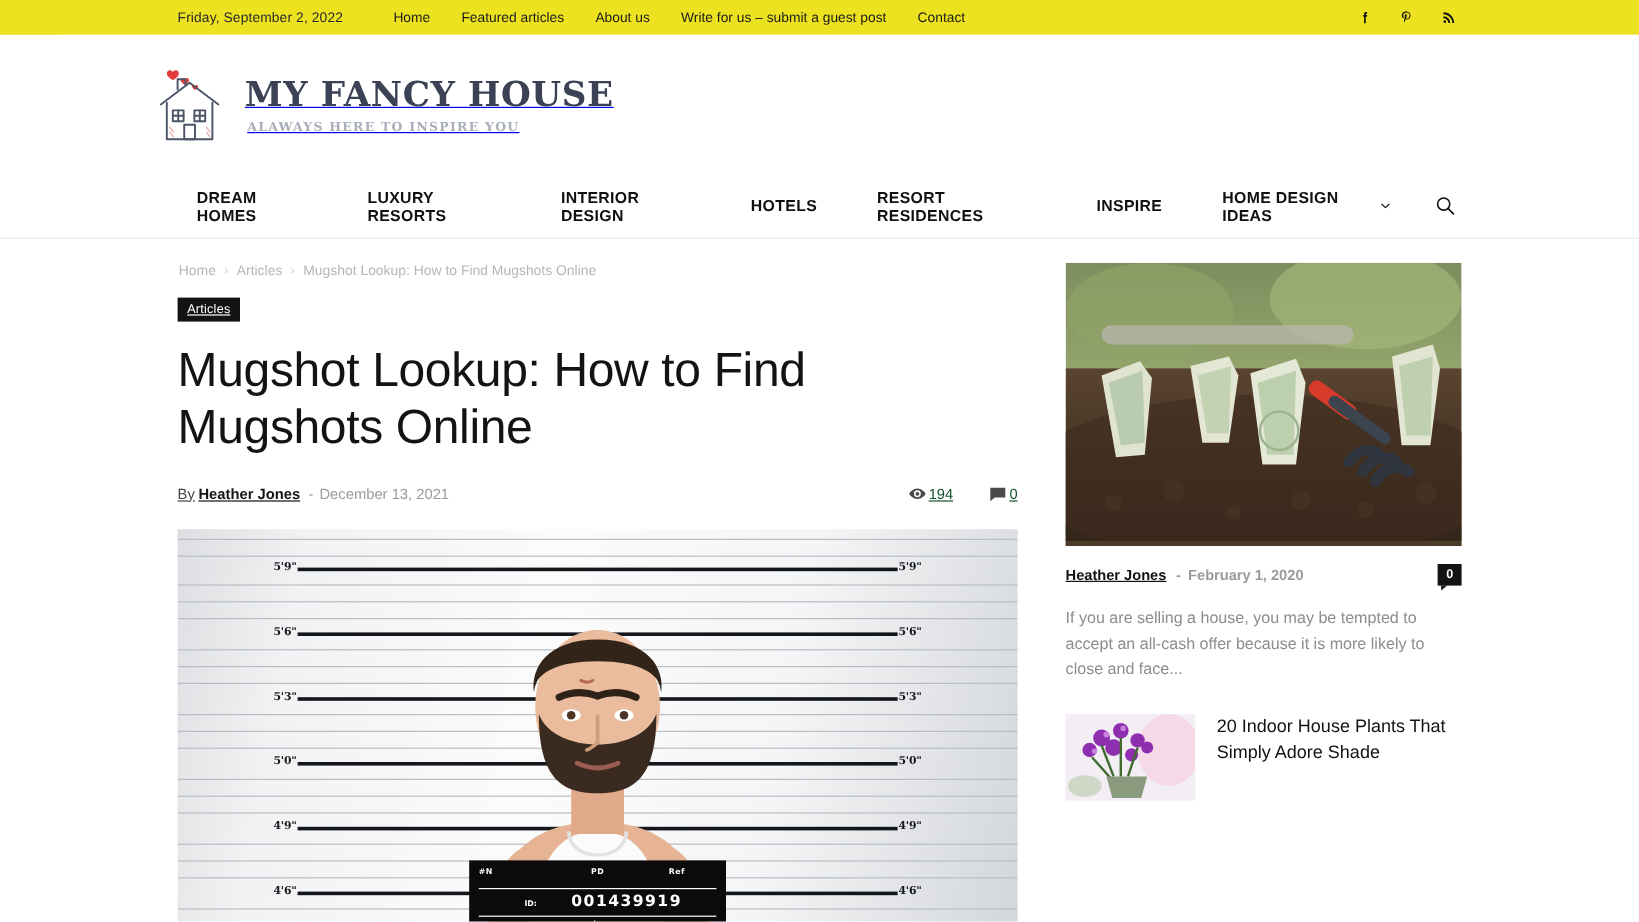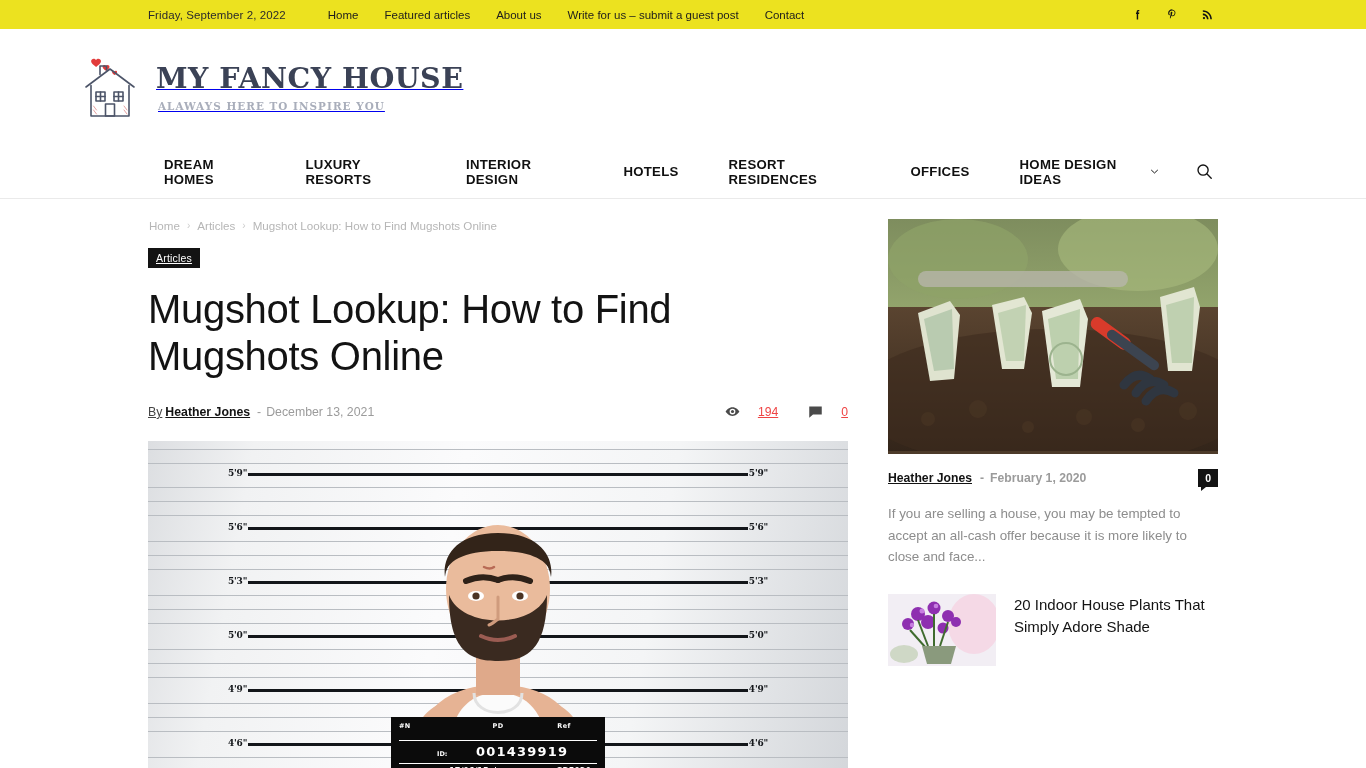--- a/index.html
+++ b/index.html
@@ -26,20 +26,21 @@
   .topbar-social { margin-left: auto; display: flex; align-items: center; gap: 22px; padding-right: 152px; }
   .topbar-social .si { width: 13px; height: 13px; display: block; }
   .topbar-social .si svg { display: block; }
 
   
   .header {
     height: 116px;
     background: #fff;
     display: flex;
     padding-left: 80px;
+    margin-left: 48px;
   }
   .logo { display: flex; align-items: center; gap: 14px; }
   .logo-mark { width: 62px; height: 66px; position: relative; }
   .logo-text { padding-top: 2px; }
   .logo-title {
     font-family: "DejaVu Serif", "Liberation Serif", serif;
     font-weight: bold;
     font-size: 28.5px;
     letter-spacing: 0.5px;
     color: #3b4256;
@@ -129,21 +130,21 @@
     align-items: center;
     margin-top: 24px;
     font-size: 12.3px;
     color: #8d8d8d;
   }
   .byline .by { color: #444; text-decoration: underline; }
   .byline .author { color: #131313; font-weight: bold; margin: 0 2px 0 3px; }
   .byline .dash { margin: 0 5px; color: #9a9a9a; }
   .byline .date { color: #9b9b9b; }
   .byline-stats { margin-left: auto; display: flex; align-items: center; gap: 30px; }
-  .stat { display: flex; align-items: center; gap: 18px; font-size: 12.2px; color: #ef4444; text-decoration: underline; }
+  .stat { display: flex; align-items: center; gap: 2px; font-size: 12.2px; color: #14532d; text-decoration: underline; }
   .stat svg { display: block; }
 
   
   .featured {
     margin-top: 22px;
     width: 700px;
     height: 350px;
     position: relative;
     overflow: hidden;
     background: linear-gradient(100deg,#dcdee1 0%,#f1f2f3 14%,#fbfbfc 42%,#f4f5f6 70%,#d3d6da 100%);
@@ -322,21 +323,21 @@
     <li>
         <a href="#">INTERIOR DESIGN</a>
       </li>
     <li>
         <a href="#">HOTELS</a>
       </li>
     <li>
         <a href="#">RESORT RESIDENCES</a>
       </li>
     <li>
-        <a href="#">OFFICES</a>
+        <a href="#">INSPIRE</a>
       </li>
     <li>
       <a href="#">
         <span>HOME DESIGN IDEAS</span>
         <span class="chev">
           <svg width="9" height="9" viewBox="0 0 12 12">
               <path d="M2 4.3 L6 8 L10 4.3" fill="none" stroke="#101010" stroke-width="1.3" stroke-linecap="round" stroke-linejoin="round"></path>
             </svg>
         </span>
       </a>

